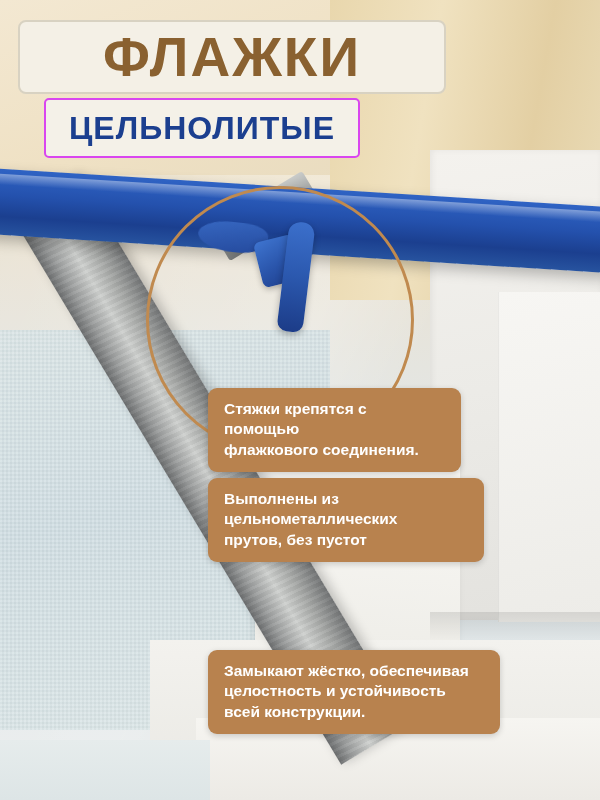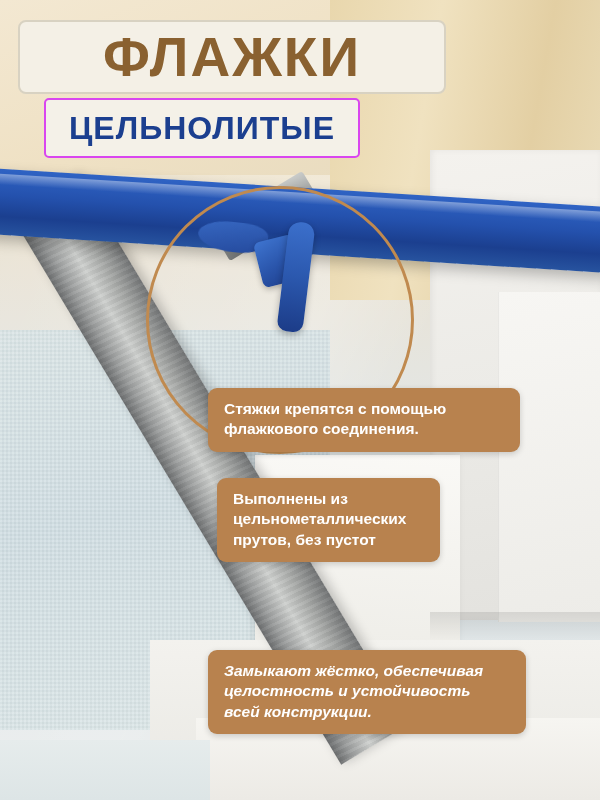--- a/index.html
+++ b/index.html
@@ -213,24 +213,24 @@
     border-radius: 9px;
     color: #ffffff;
     font-size: 15.5px;
     font-weight: bold;
     line-height: 1.32;
     padding: 11px 16px 12px 16px;
     box-sizing: border-box;
     box-shadow: 0 2px 6px rgba(0,0,0,0.18);
     white-space: pre-line;
   }
-  .card.c1 { left: 208px; top: 388px; width: 312px; }
-  .card.c2 { left: 208px; top: 478px; width: 223px; margin-left: 9px; }
+  .card.c1 { left: 208px; top: 388px; width: 253px; }
+  .card.c2 { left: 208px; top: 478px; width: 276px; }
   .card.c3 { left: 208px; top: 566px; width: 276px; }
-  .card.c4 { left: 208px; top: 650px; width: 318px; font-style: italic; }
+  .card.c4 { left: 208px; top: 650px; width: 292px; }
 </style>
 </head>
 <body>
 
 <div class="poster">
 
   <div class="bg"></div>
   <div class="panel-warm2"></div>
   <div class="panel-warm"></div>
   <div class="panel-glass"></div>

